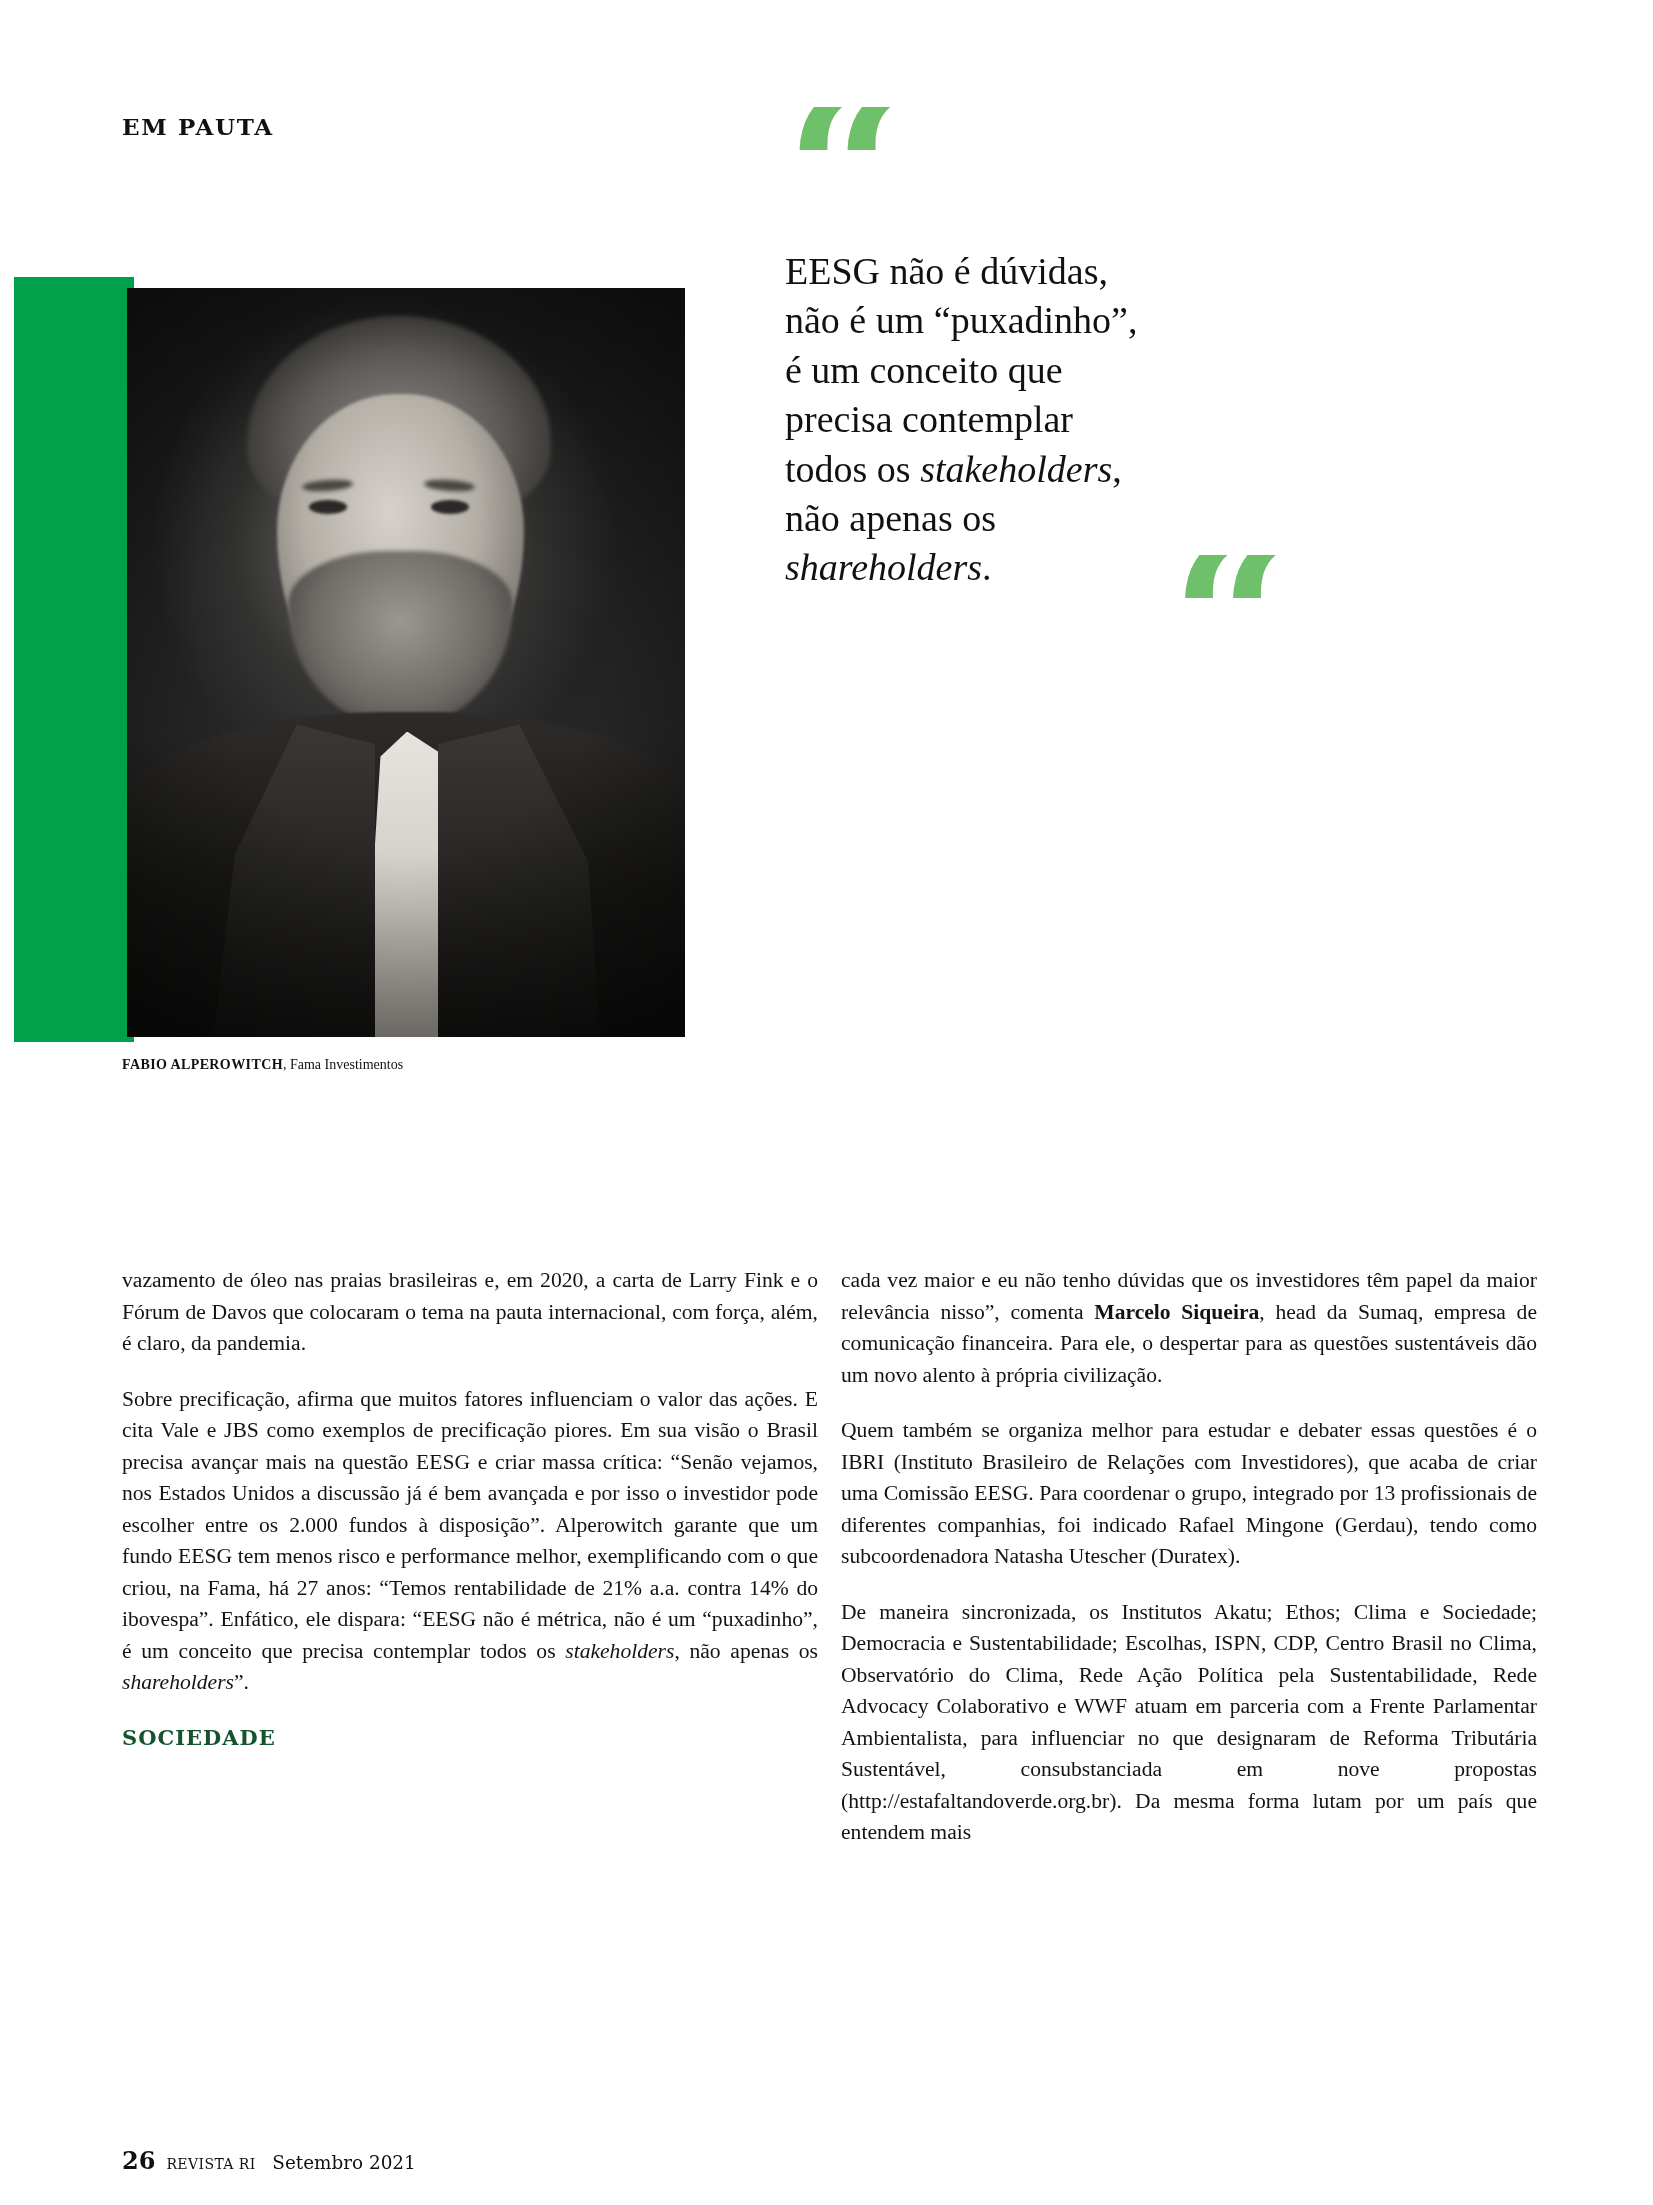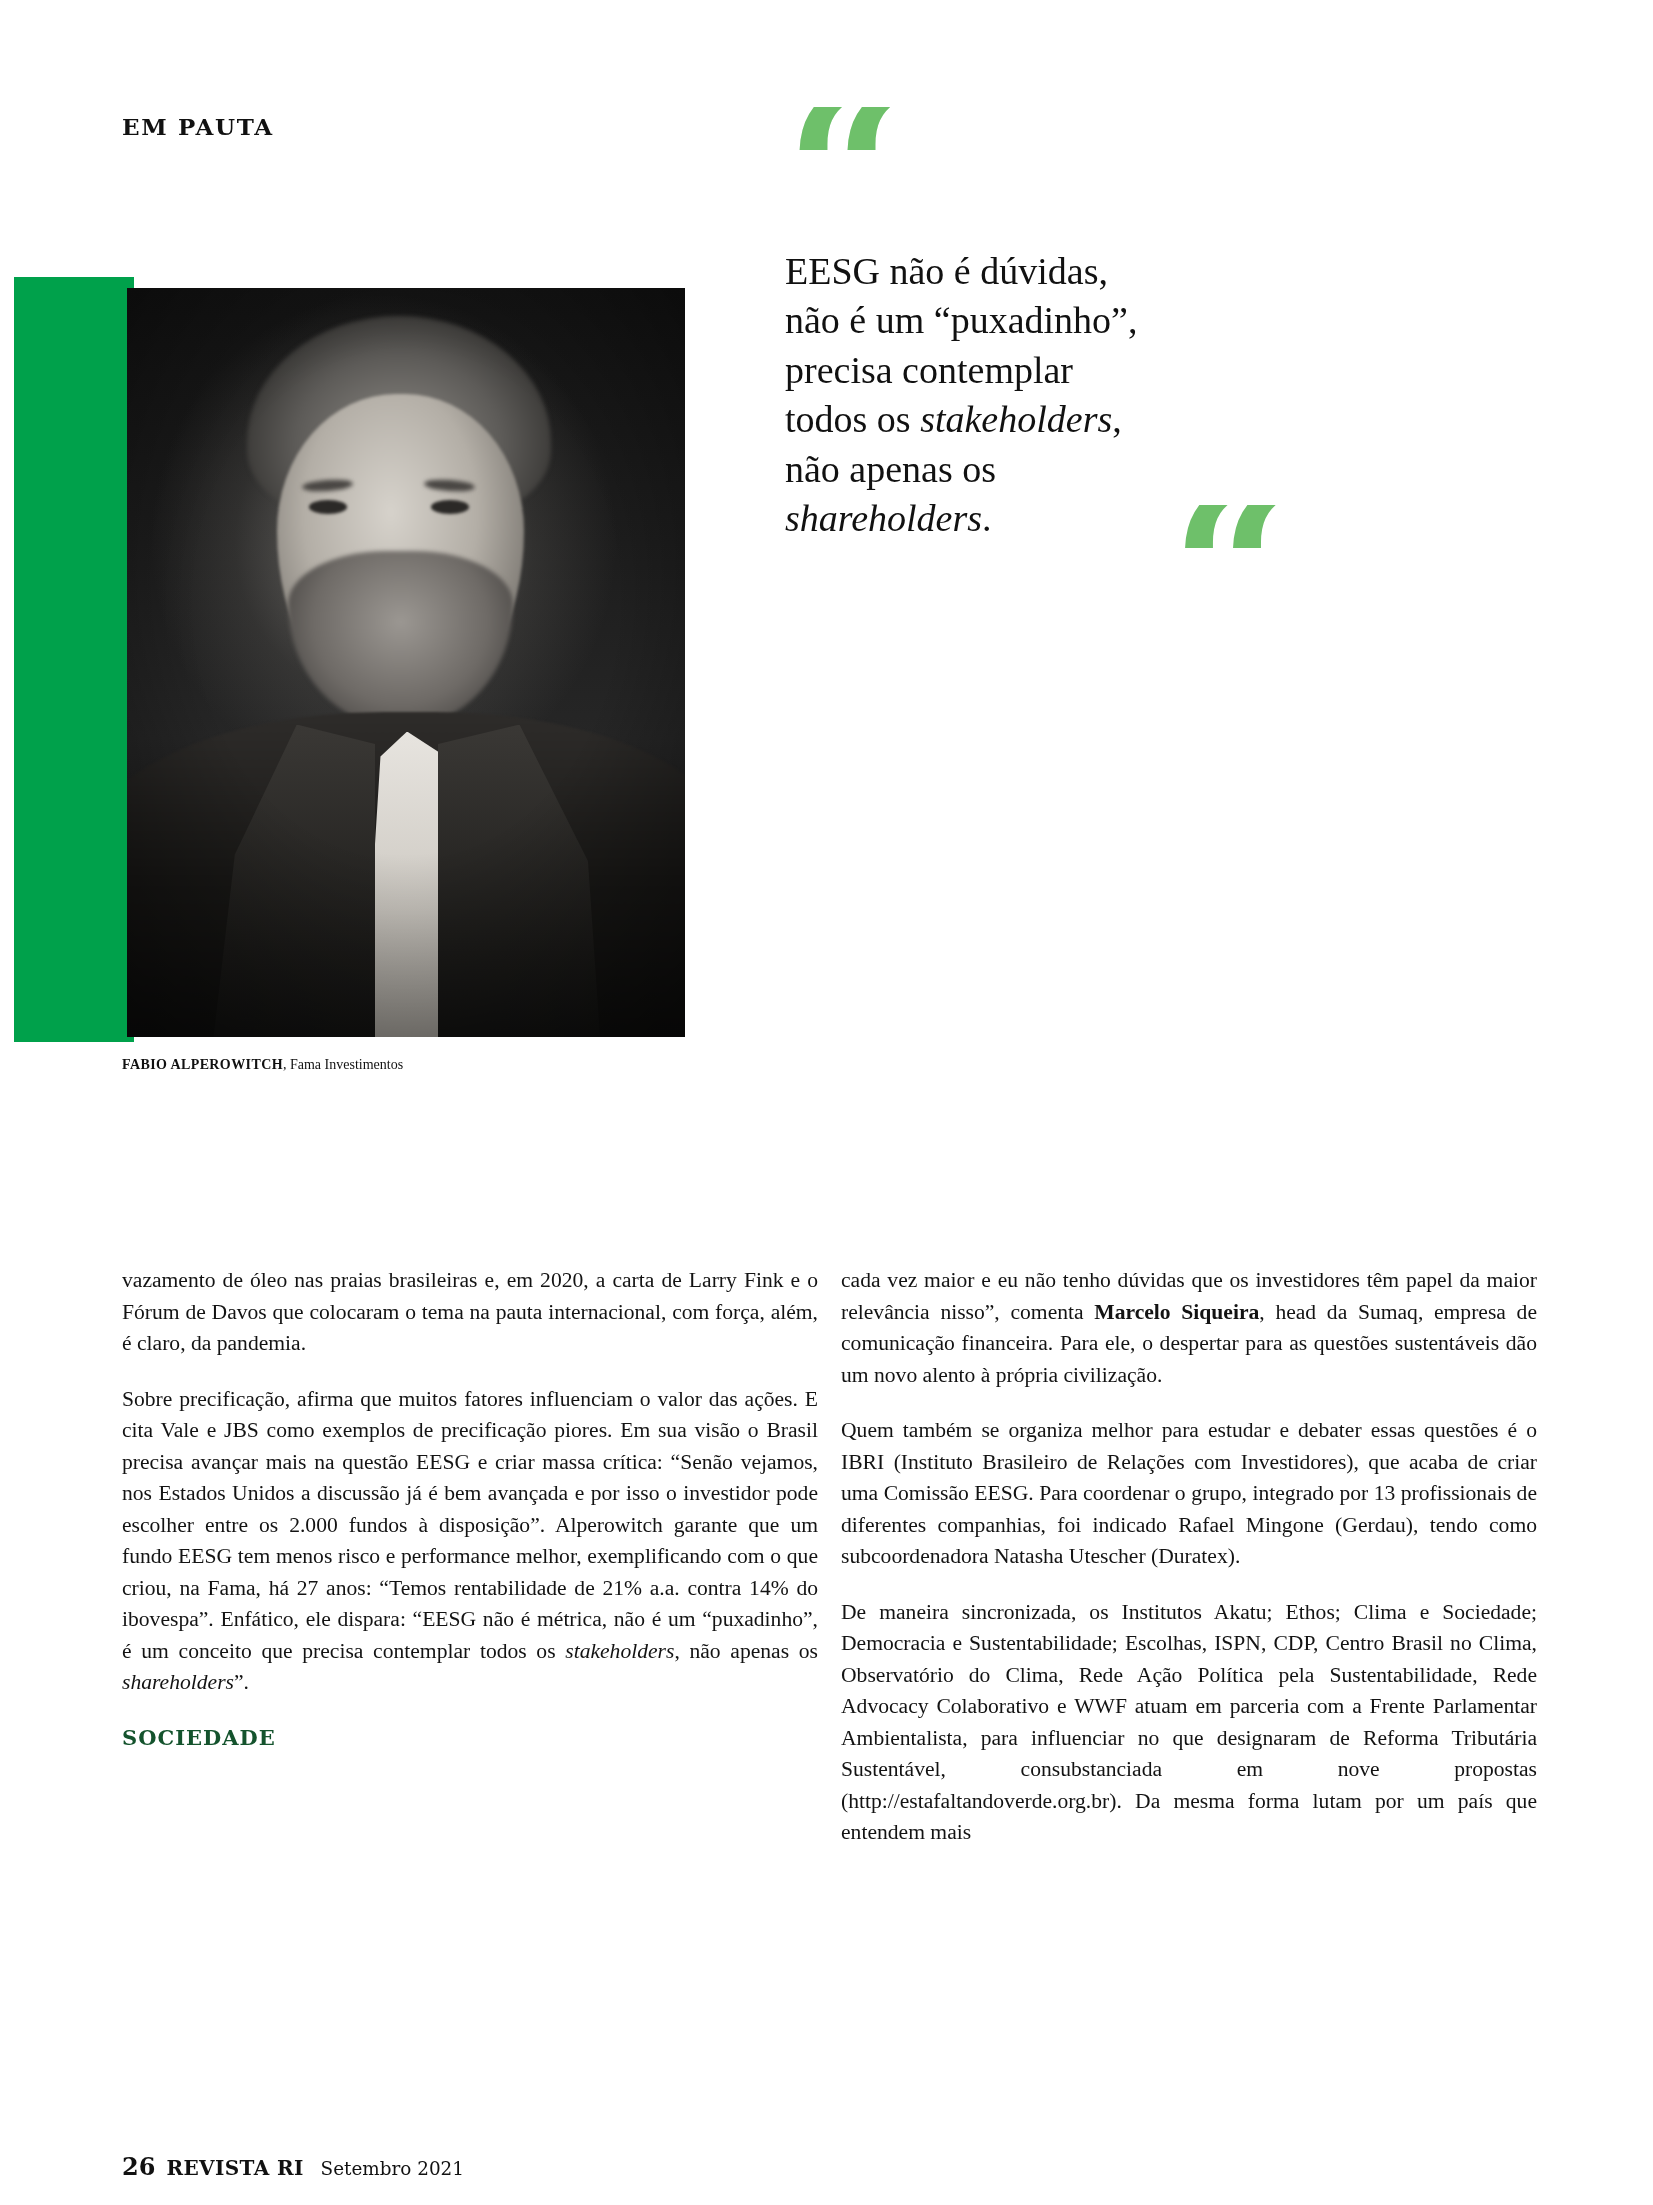--- a/index.html
+++ b/index.html
@@ -234,21 +234,21 @@
   .footer {
     position: absolute;
     left: 122px;
     top: 2120px;
     display: flex;
     align-items: baseline;
     gap: 11px;
     font-family: "DejaVu Serif", serif;
   }
   .footer .pagenum { font-size: 24px; font-weight: 700; color: #111; }
-  .footer .mag { font-size: 20px; font-weight: 700; letter-spacing: 0.4px; color: #111; margin-top: 36px; }
+  .footer .mag { font-size: 14px; font-weight: 400; letter-spacing: 0.4px; color: #111; margin-top: 36px; }
   .footer .issue { font-size: 18.4px; font-weight: 400; color: #111; margin-left: 5.7px; }
 </style>
 </head>
 <body>
 
 <div class="page">
 
   <div class="kicker">EM PAUTA</div>
 
   <div class="hero">
@@ -268,20 +268,21 @@
       <div class="lapel-r"></div>
       <div class="vignette"></div>
     </div>
   </div>
 
   <div class="quote-block">
     <span class="qmark-open">“</span>
     <div class="quote-text">
       <div>EESG não é dúvidas,</div>
       <div>não é um “puxadinho”,</div>
+      <div>é um conceito que</div>
       <div>precisa contemplar</div>
       <div><span>todos os </span><em>stakeholders</em><span>,</span></div>
       <div>não apenas os</div>
       <div><em>shareholders</em><span>.</span></div>
     </div>
     <span class="qmark-close">“</span>
   </div>
 
   <div class="caption">
     <span class="name">FABIO ALPEROWITCH</span><span class="org">, Fama Investimentos</span>

